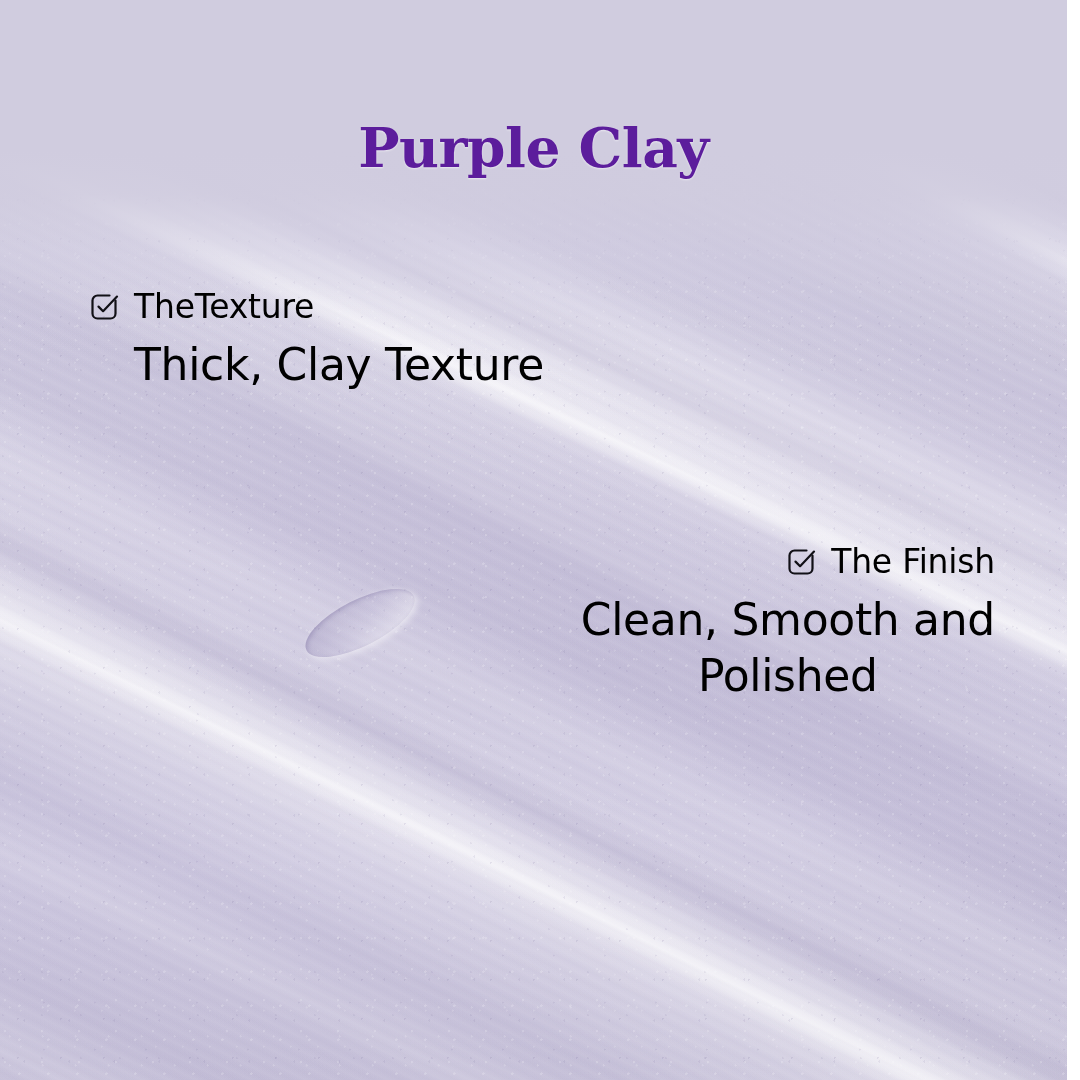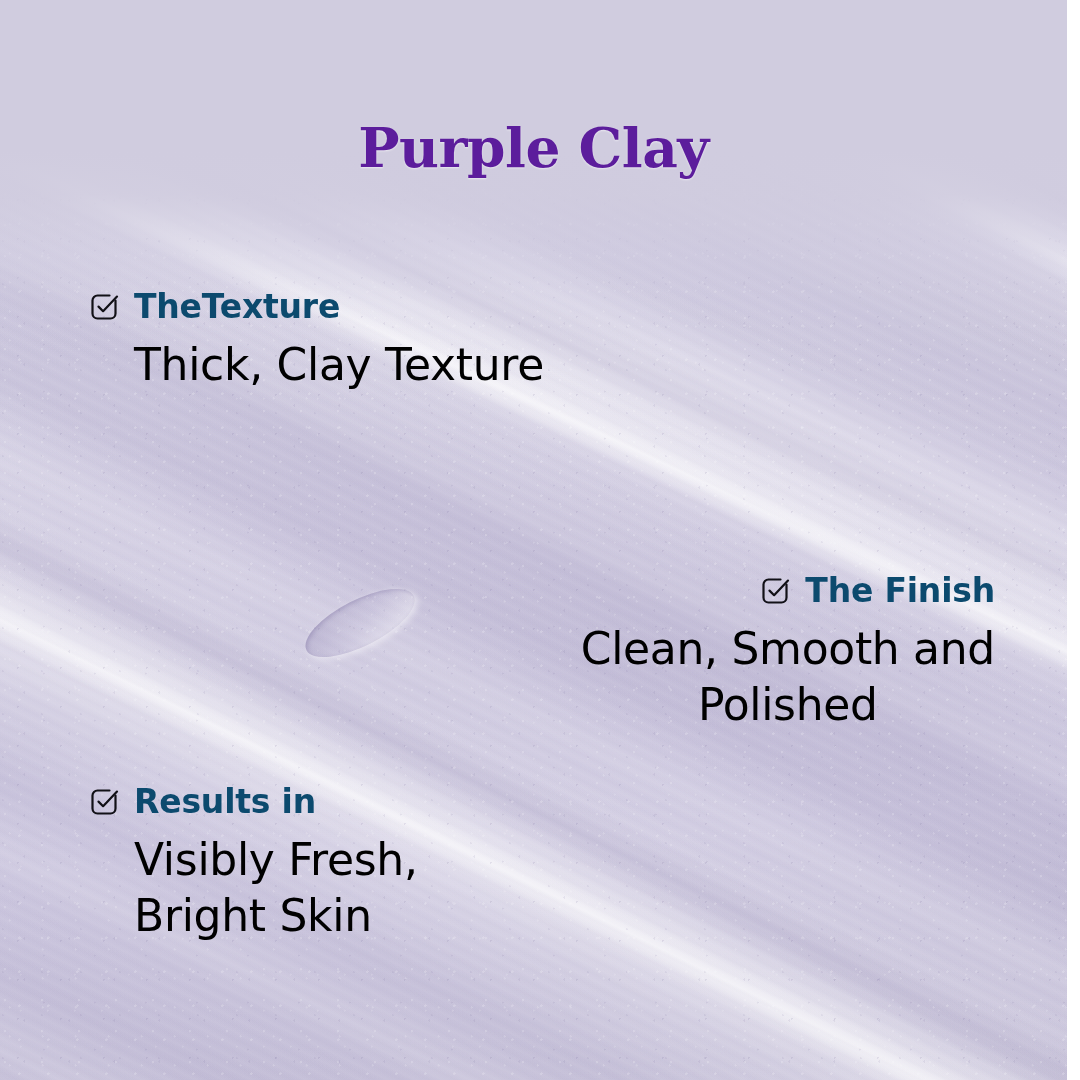--- a/index.html
+++ b/index.html
@@ -144,43 +144,43 @@
     align-items: center;
     gap: 14px;
     white-space: nowrap;
   }
   .feature.right .feature-head { justify-content: flex-end; }
 
   .check-icon { display: block; width: 32px; height: 32px; flex: 0 0 auto; }
 
   .feature-title {
     font-family: "DejaVu Sans", sans-serif;
-    font-weight: 700;
+    font-weight: 400;
     font-size: 33px;
     line-height: 1;
-    color: #0c4a6e;
+    color: #000000;
     letter-spacing: -0.2px;
   }
 
   .feature-desc {
     margin-top: 14px;
     font-family: "DejaVu Sans", sans-serif;
     font-weight: 400;
     font-size: 44px;
     line-height: 1.28;
     color: #000000;
     letter-spacing: -0.3px;
     white-space: pre-line;
   }
   .feature.left  .feature-desc { text-align: left;  padding-left: 46px; }
   .feature.right .feature-desc { text-align: center; padding-right: 0; }
 
   
   #feature-texture { left: 88px;  top: 290px;  }
-  #feature-finish  { right: 72px; top: 545px; text-align: right; margin-top: 29px; }
+  #feature-finish  { right: 72px; top: 545px; text-align: right; }
   #feature-results { left: 88px;  top: 785px;  }
 </style>
 </head>
 <body>
 
 <div id="canvas">
 
   <div class="bg-layer" id="bg-base"></div>
   <div class="bg-layer" id="bg-bands"></div>
   <div class="bg-layer" id="bg-sweeps"></div>
@@ -215,28 +215,15 @@
             <path d="M27.5 9.5V22.5a5 5 0 0 1-5 5H9.5a5 5 0 0 1-5-5V9.5a5 5 0 0 1 5-5h12" stroke="#111016" stroke-width="2.2" stroke-linecap="round"></path>
             <path d="M10.5 15.6l4.6 4.6L29 5.6" stroke="#111016" stroke-width="2.2" stroke-linecap="round" stroke-linejoin="round"></path>
           </svg>
         </span>
         <span class="feature-title">The Finish</span>
       </div>
       <div class="feature-desc">Clean, Smooth and
 Polished</div>
     </div>
 
-    <div class="feature left" id="feature-results">
-      <div class="feature-head">
-        <span>
-          <svg class="check-icon" viewBox="0 0 32 32" fill="none" aria-hidden="true">
-            <path d="M27.5 9.5V22.5a5 5 0 0 1-5 5H9.5a5 5 0 0 1-5-5V9.5a5 5 0 0 1 5-5h12" stroke="#111016" stroke-width="2.2" stroke-linecap="round"></path>
-            <path d="M10.5 15.6l4.6 4.6L29 5.6" stroke="#111016" stroke-width="2.2" stroke-linecap="round" stroke-linejoin="round"></path>
-          </svg>
-        </span>
-        <span class="feature-title">Results in</span>
-      </div>
-      <div class="feature-desc">Visibly Fresh,
-Bright Skin</div>
-    </div>
 
   </div>
 </div>
 
 </body></html>

